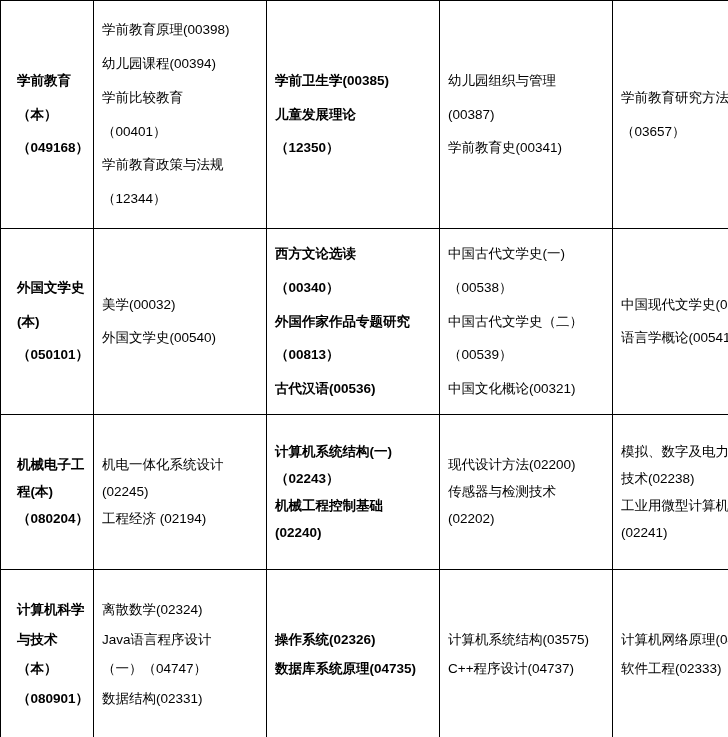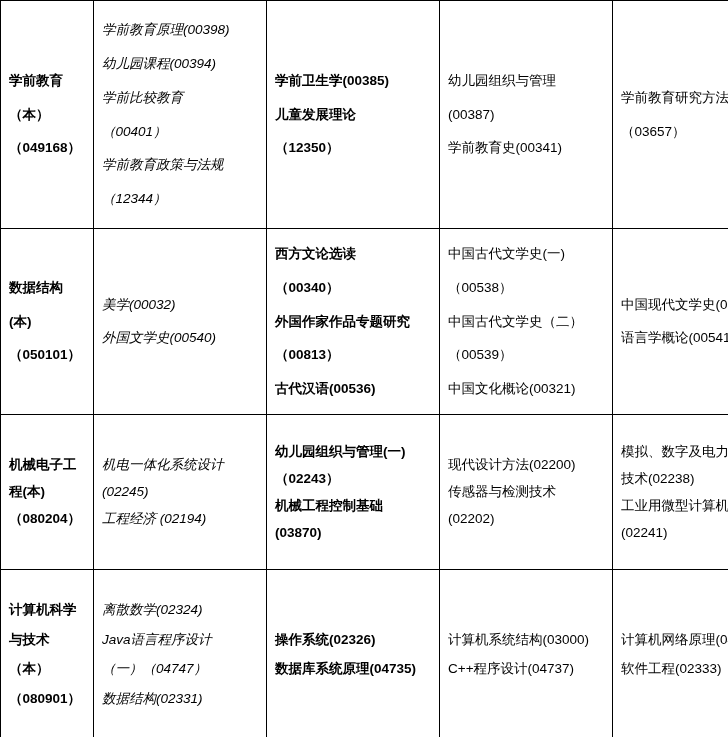--- a/index.html
+++ b/index.html
@@ -28,31 +28,32 @@
     line-height: 1.9;
   }
   td.major-cell {
     width: 78px;
     font-weight: bold;
     text-align: left;
     vertical-align: middle;
     padding-left: 6px;
     padding-right: 2px;
   }
-  td.col1 { width: 158px; font-style: italic; }
+  td.col1 { width: 158px; }
   td.col2 { width: 158px; font-weight: bold; }
   td.col3 { width: 158px; }
   td.col4 { width: 160px; }
   .line {
     display: block;
     white-space: pre-wrap;
   }
   .major-line {
     display: block;
     white-space: pre-wrap;
+    margin-left: 8px;
   }
   
   tr.r1 td { line-height: 2.5; }
   tr.r2 td { line-height: 2.5; }
   tr.r3 td { line-height: 2.0; }
   tr.r4 td { line-height: 2.2; }
   tr.r1 { height: 228px; }
   tr.r2 { height: 175px; }
   tr.r3 { height: 155px; }
   tr.r4 { height: 170px; }
@@ -88,21 +89,21 @@
         <span class="line">学前教育史(00341)</span>
       </td>
       <td class="col4">
         <span class="line">学前教育研究方法</span>
         <span class="line">（03657）</span>
       </td>
     </tr>
 
     <tr class="r2">
       <td class="major-cell">
-        <span class="major-line">数据结构</span>
+        <span class="major-line">外国文学史</span>
         <span class="major-line">(本)</span>
         <span class="major-line">（050101）</span>
       </td>
       <td class="col1">
         <span class="line">美学(00032)</span>
         <span class="line">外国文学史(00540)</span>
       </td>
       <td class="col2">
         <span class="line">西方文论选读</span>
         <span class="line">（00340）</span>
@@ -128,24 +129,24 @@
         <span class="major-line">机械电子工</span>
         <span class="major-line">程(本)</span>
         <span class="major-line">（080204）</span>
       </td>
       <td class="col1">
         <span class="line">机电一体化系统设计</span>
         <span class="line">(02245)</span>
         <span class="line">工程经济 (02194)</span>
       </td>
       <td class="col2">
-        <span class="line">幼儿园组织与管理(一)</span>
+        <span class="line">计算机系统结构(一)</span>
         <span class="line">（02243）</span>
         <span class="line">机械工程控制基础</span>
-        <span class="line">(03870)</span>
+        <span class="line">(02240)</span>
       </td>
       <td class="col3">
         <span class="line">现代设计方法(02200)</span>
         <span class="line">传感器与检测技术</span>
         <span class="line">(02202)</span>
       </td>
       <td class="col4">
         <span class="line">模拟、数字及电力电子</span>
         <span class="line">技术(02238)</span>
         <span class="line">工业用微型计算机</span>
@@ -164,21 +165,21 @@
         <span class="line">离散数学(02324)</span>
         <span class="line">Java语言程序设计</span>
         <span class="line">（一）（04747）</span>
         <span class="line">数据结构(02331)</span>
       </td>
       <td class="col2">
         <span class="line">操作系统(02326)</span>
         <span class="line">数据库系统原理(04735)</span>
       </td>
       <td class="col3">
-        <span class="line">计算机系统结构(03000)</span>
+        <span class="line">计算机系统结构(03575)</span>
         <span class="line">C++程序设计(04737)</span>
       </td>
       <td class="col4">
         <span class="line">计算机网络原理(04741)</span>
         <span class="line">软件工程(02333)</span>
       </td>
     </tr>
 
   </tbody>
 </table>

